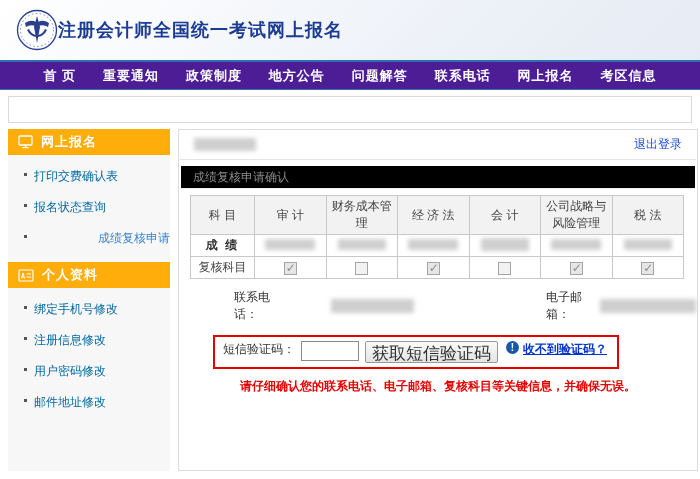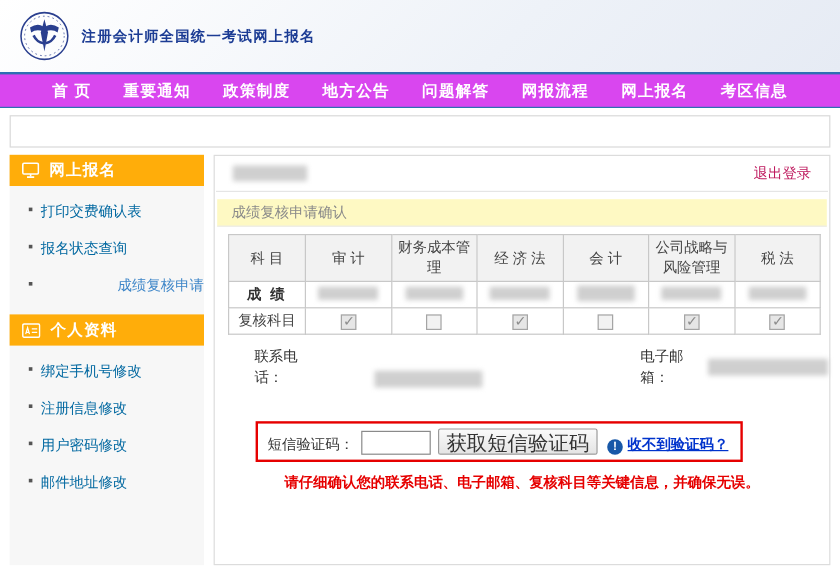--- a/index.html
+++ b/index.html
@@ -3,24 +3,24 @@
 <meta charset="utf-8">
 <style>
   * { margin:0; padding:0; box-sizing:border-box; }
   html,body { width:700px; height:479px; overflow:hidden; background:#fff;
     font-family:"Liberation Sans","DejaVu Sans",sans-serif; font-size:12px; color:#333; }
 
   
   .site-header { height:60px; background:linear-gradient(135deg,#ffffff 0%,#eef2f8 60%,#e6ebf4 100%);
     display:flex; align-items:center; padding-left:16px; }
   .logo { width:42px; height:42px; flex:0 0 42px; }
-  .site-title { margin-left:10px; font-size:12px; font-weight:bold; color:#1c3c94; letter-spacing:1px; }
-
-  
-  .nav { height:30px; background:#d946ef; border-top:2px solid #2e6fb2; border-bottom:1px solid #2e6fb2;
+  .site-title { font-size:18px; font-weight:bold; color:#1c3c94; letter-spacing:1px; }
+
+  
+  .nav { height:30px; background:#4c1d95; border-top:2px solid #2e6fb2; border-bottom:1px solid #2e6fb2;
     display:flex; align-items:center; justify-content:space-around; padding:12px 30px; }
   .nav-item { color:#fff; font-weight:bold; font-size:13px; letter-spacing:1px; cursor:pointer; white-space:nowrap; }
 
   
   .notice-box { margin:6px 8px 0 8px; height:27px; background:#fff; border:1px solid #d9d9d9; }
 
   
   .content { margin:6px 8px 0 8px; display:flex; height:342px; }
 
   
@@ -30,22 +30,22 @@
   .side-header .ico { margin-right:8px; display:inline-flex; }
   .side-list { padding:6px 0 8px 0; }
   .side-item { padding:7px 0 7px 26px; position:relative; color:#0369a1; cursor:pointer; }
   .side-item .bullet { position:absolute; left:16px; top:12px; width:3px; height:3px; background:#555; }
   .side-item.active { color:#3e86c8;text-align:right; }
 
   
   .main { flex:1; margin-left:8px; background:#fff; border:1px solid #dcdcdc; padding:0 1px; }
   .userbar { height:30px; display:flex; align-items:center; justify-content:space-between;
     padding:0 14px; border-bottom:1px solid #e5e5e5; }
-  .logout { color:#be185d; cursor:pointer; }
-  .sec-bar { margin:6px 1px 0 1px; height:23px; background:#fef9c3; color:#8a8a8a;
+  .logout { color:#1d4ed8; cursor:pointer; }
+  .sec-bar { margin:6px 1px 0 1px; height:23px; background:#000000; color:#8a8a8a;
     display:flex; align-items:center; padding-left:12px; border-bottom:1px solid #ececec; }
 
   .blur { background:#cfcfcf; filter:blur(2px); border-radius:1px; display:inline-block; }
 
   .info-block { padding:8px 0 0 30px; }
   .info-row { display:flex; align-items:flex-start; margin-bottom:4px; }
   .lbl { width:56px; text-align:justify; text-align-last:justify; color:#333; }
   .lbl:after { content:"："; }
   .lbl2 { color:#333; }
 
@@ -55,26 +55,26 @@
   .score-table th { background:#f2f2f2; height:27px; }
   .score-table td { height:19px; }
   .score-table .rowlbl { font-weight:bold; color:#333; letter-spacing:2px;text-align:center; }
   .score-table col.c0 { width:64px; }
 
   .cbx { display:inline-block; width:13px; height:13px; border:1px solid #a5a5a5; background:#f2f2f2;
     position:relative; vertical-align:middle; }
   .cbx.checked { background:#e6e6e6; }
   .cbx.checked:after { content:"✓"; position:absolute; left:1px; top:-2px; color:#8c8c8c; font-size:12px; font-weight:bold; }
 
-  .contact-row { display:flex; align-items:flex-end; padding:10px 0 0 32px;gap:44px; }
+  .contact-row { display:flex; align-items:center; padding:10px 0 0 54px;gap:44px; }
   .contact-val { margin-left:6px; }
   .contact-col2 { margin-left:88px; display:flex; align-items:center; }
 
   .sms-wrap { margin:12px 0 0 33px; }
-  .sms-box { display:inline-flex; align-items:flex-end; border:2px solid #e60000; padding:4px 10px 4px 8px;margin-top:16px; }
+  .sms-box { display:inline-flex; align-items:flex-start; border:2px solid #e60000; padding:4px 10px 4px 8px; }
   .sms-input { width:58px; height:20px; border:1px solid #8a8a8a; margin:0 6px; background:#fff; }
   .sms-btn { height:22px; border:1px solid #999; background:linear-gradient(#fafafa,#e4e4e4);
     font-size:17px; padding:0 6px; color:#333; cursor:pointer; border-radius:2px;
     font-family:"Liberation Sans","DejaVu Sans",sans-serif; }
   .info-ico { width:13px; height:13px; border-radius:50%; background:#1858a8; color:#fff; font-size:10px;
     font-weight:bold; display:inline-flex; align-items:center; justify-content:center; margin:0 4px 0 8px; }
   .help-link { color:#0033cc; font-weight:bold; text-decoration:underline; cursor:pointer; }
 
   .warning { color:#e60000; font-weight:bold; text-align:center; margin-top:9px; font-size:12px; }
 </style>
@@ -93,21 +93,21 @@
   </svg>
   <div class="site-title">注册会计师全国统一考试网上报名</div>
 </div>
 
 <div class="nav">
   <span class="nav-item">首 页</span>
   <span class="nav-item">重要通知</span>
   <span class="nav-item">政策制度</span>
   <span class="nav-item">地方公告</span>
   <span class="nav-item">问题解答</span>
-  <span class="nav-item">网报流程</span>
+  <span class="nav-item">联系电话</span>
   <span class="nav-item">网上报名</span>
   <span class="nav-item">考区信息</span>
 </div>
 
 <div class="notice-box"></div>
 
 <div class="content">
 
   <div class="sidebar">
     <div class="side-header">

